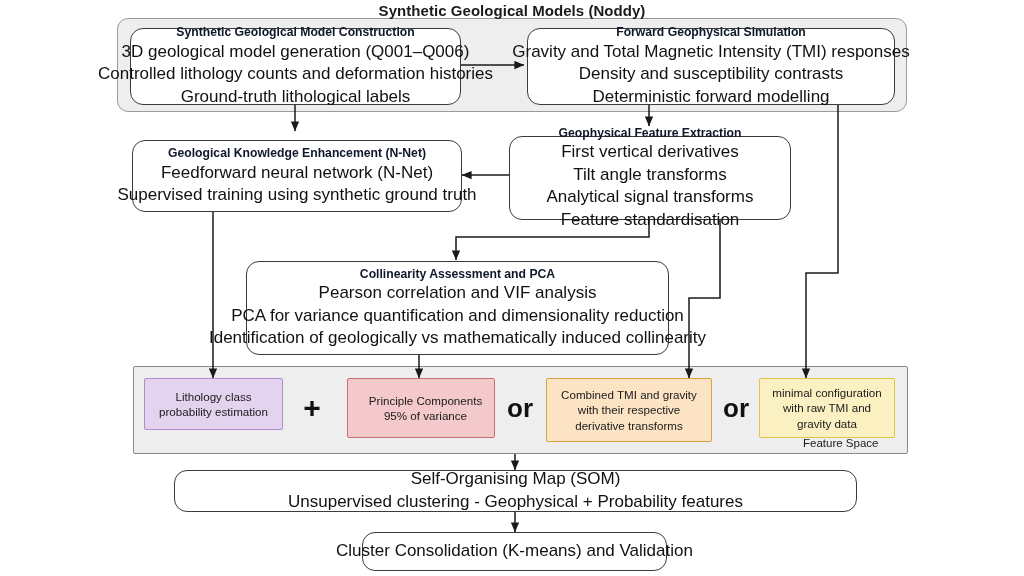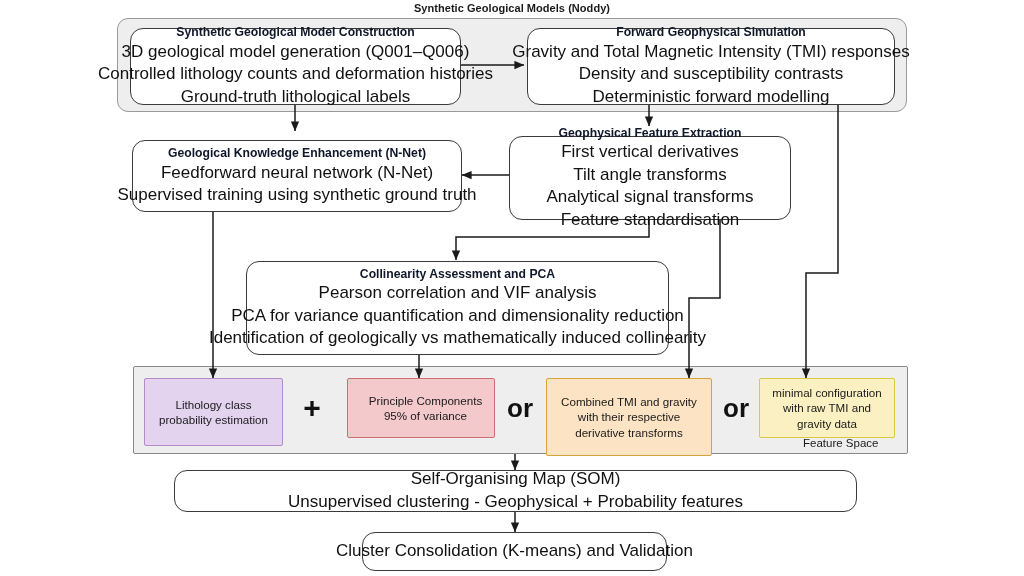--- a/index.html
+++ b/index.html
@@ -25,21 +25,21 @@
     pointer-events: none;
     z-index: 1;
   }
 
   
   .diagram-title {
     position: absolute;
     left: 0; top: 0;
     width: 1024px;
     text-align: center;
-    font-size: 11px;
+    font-size: 15px;
     font-weight: bold;
     color: #1a1a1a;
     letter-spacing: 0.05px;
     z-index: 4;
   }
 
   
   .group-panel {
     position: absolute;
     background: #eeeeee;
@@ -201,35 +201,35 @@
     <div class="node-line">Feature standardisation</div>
   </div>
 
   <div class="node" style="left:246px; top:261px; width:423px; height:94px;">
     <div class="node-title">Collinearity Assessment and PCA</div>
     <div class="node-line">Pearson correlation and VIF analysis</div>
     <div class="node-line">PCA for variance quantification and dimensionality reduction</div>
     <div class="node-line">Identification of geologically vs mathematically induced collinearity</div>
   </div>
 
-  <div class="chip chip-lilac" style="left:144px; top:378px; width:139px; height:68px;">
+  <div class="chip chip-lilac" style="left:144px; top:378px; width:139px; height:52px;">
     <div class="chip-line">Lithology class</div>
     <div class="chip-line">probability estimation</div>
   </div>
 
   <div class="operator plus" style="left:297px; top:392px; width:30px; height:32px;">+</div>
 
   <div class="chip chip-pink" style="left:347px; top:378px; width:148px; height:60px;">
     <div class="chip-line">Principle Components</div>
     <div class="chip-line">95% of variance</div>
   </div>
 
   <div class="operator" style="left:503px; top:393px; width:34px; height:30px;">or</div>
 
-  <div class="chip chip-orange" style="left:546px; top:378px; width:166px; height:78px;">
+  <div class="chip chip-orange" style="left:546px; top:378px; width:166px; height:64px;">
     <div class="chip-line">Combined TMI and gravity</div>
     <div class="chip-line">with their respective</div>
     <div class="chip-line">derivative transforms</div>
   </div>
 
   <div class="operator" style="left:719px; top:393px; width:34px; height:30px;">or</div>
 
   <div class="chip chip-yellow" style="left:759px; top:378px; width:136px; height:60px;">
     <div class="chip-line">minimal configuration</div>
     <div class="chip-line">with raw TMI and</div>

